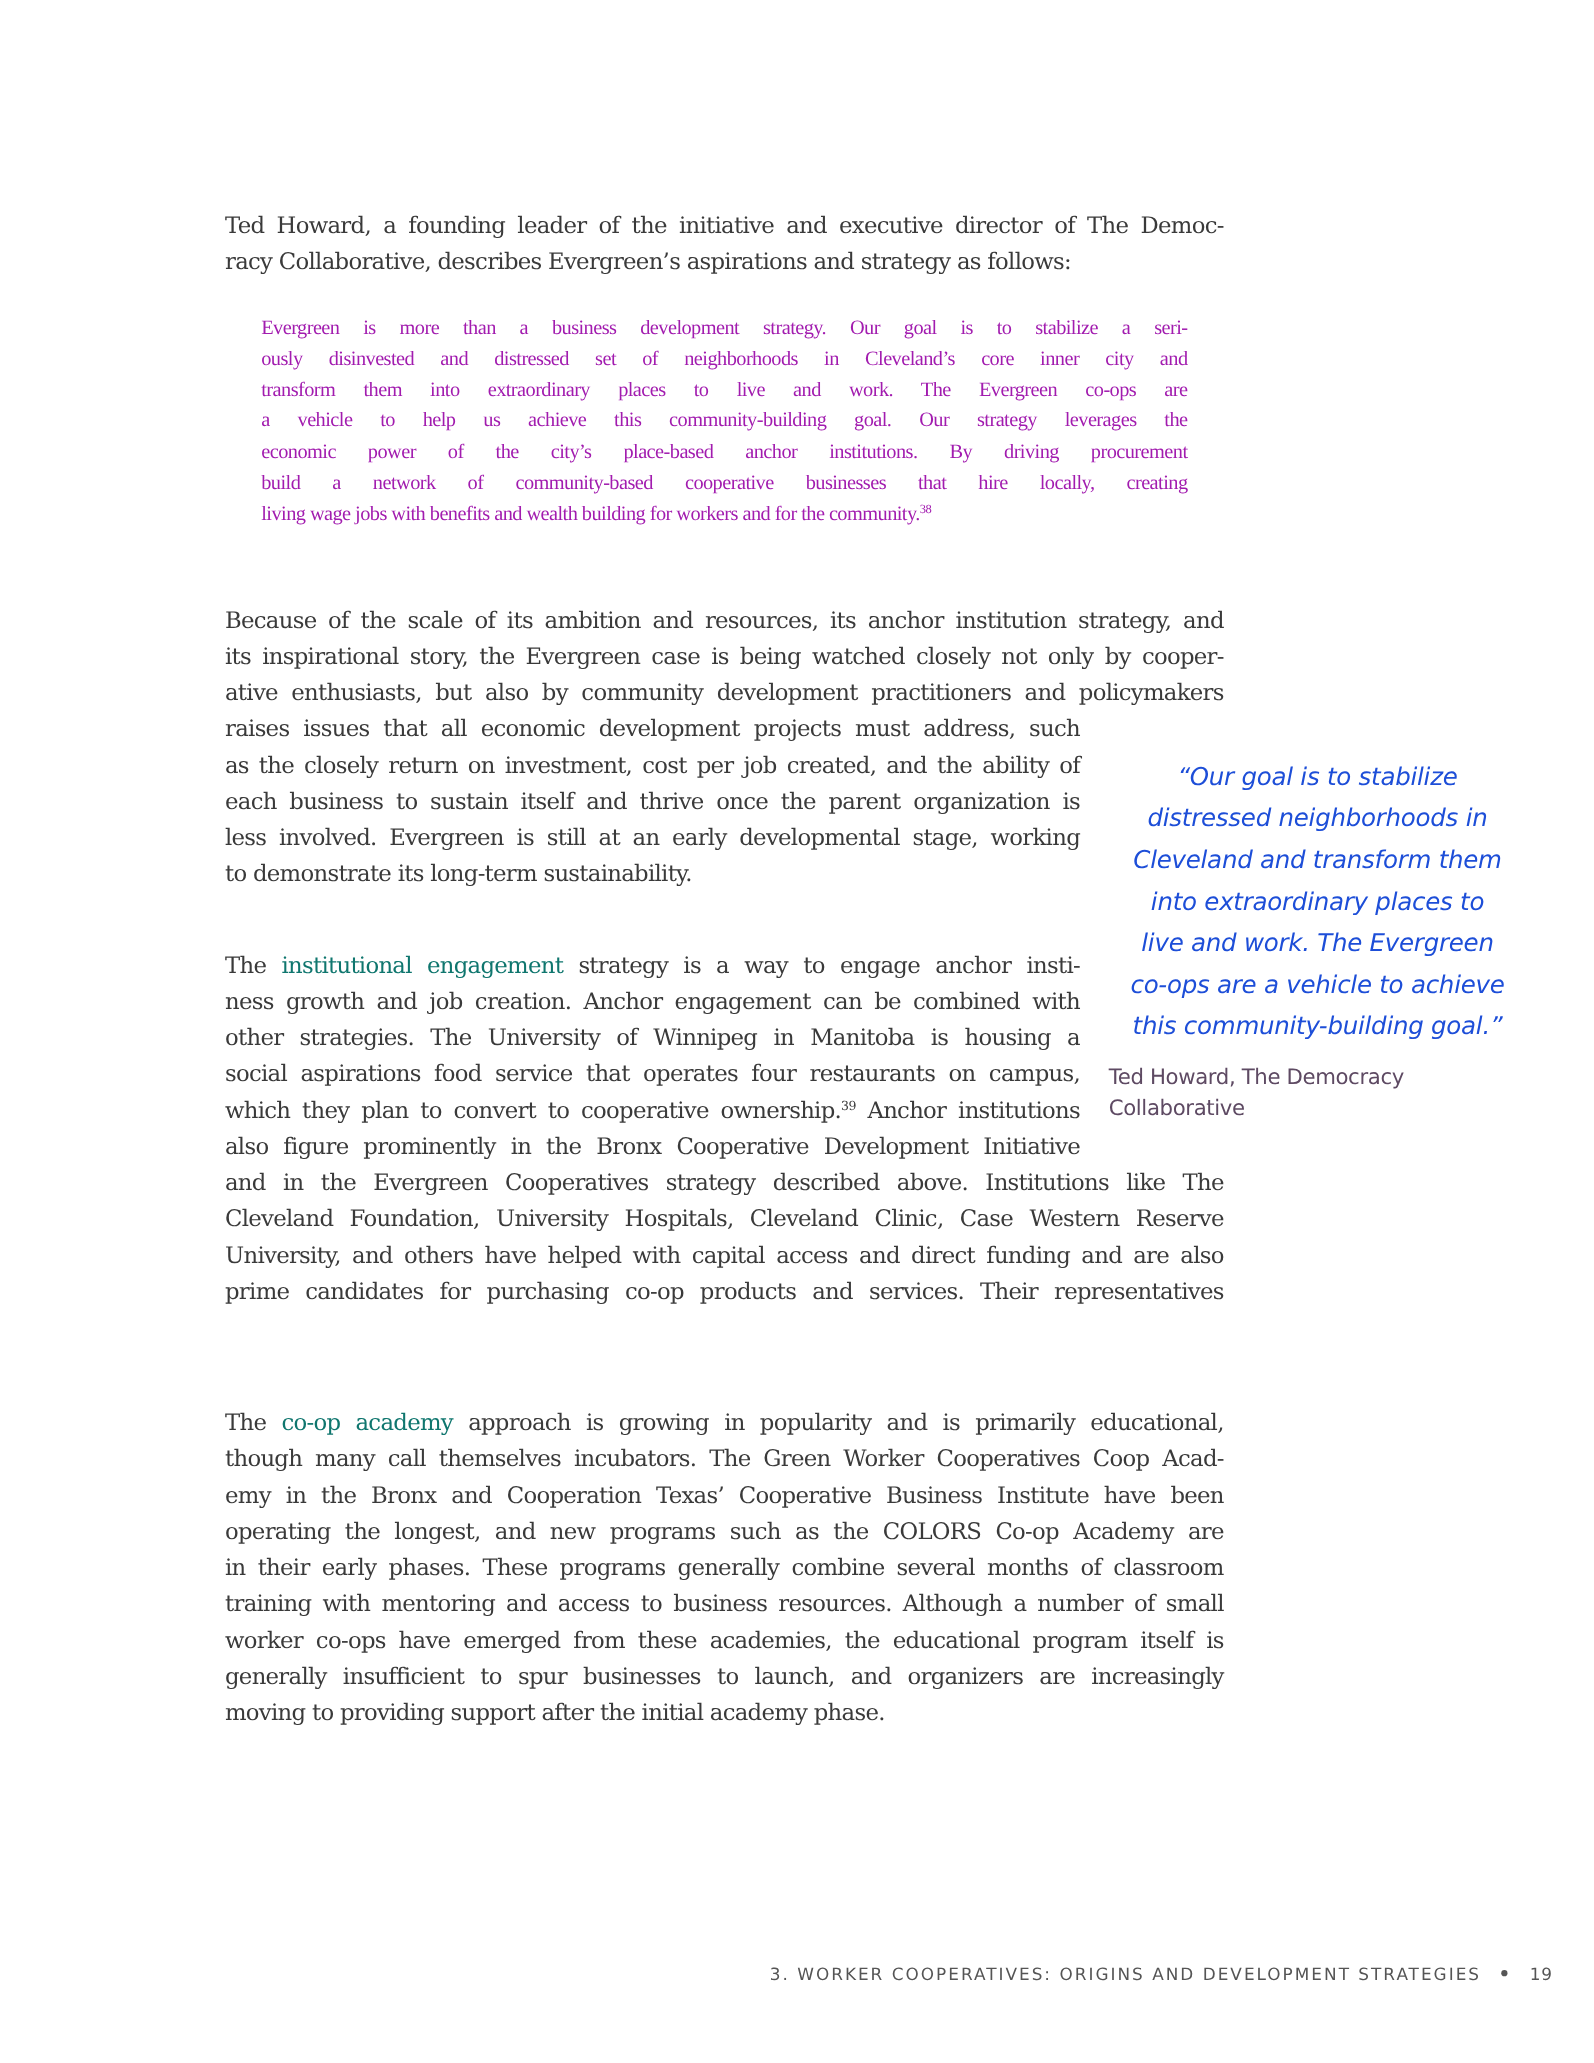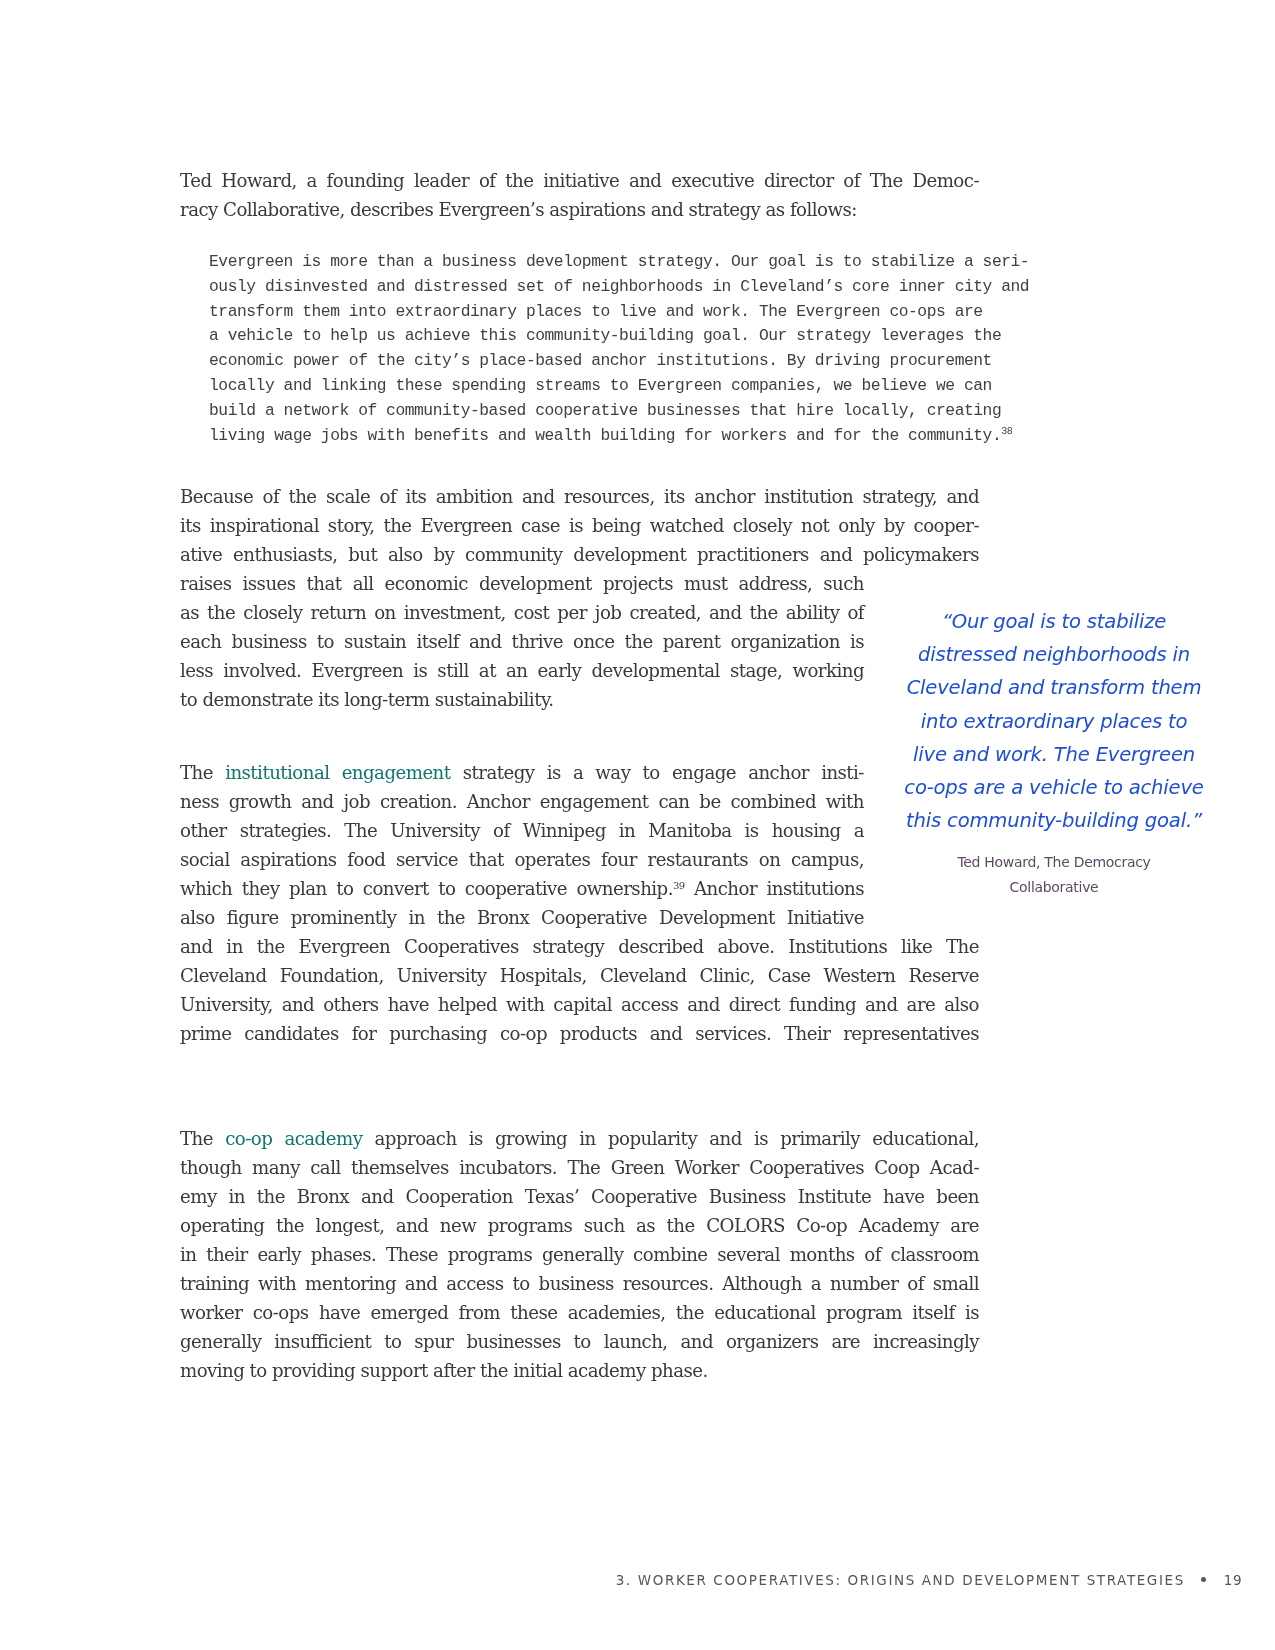--- a/index.html
+++ b/index.html
@@ -4,31 +4,31 @@
 <style>
   html, body { margin:0; padding:0; background:#ffffff; }
   body { width:1275px; height:1650px; position:relative; overflow:hidden; }
   .page { position:absolute; left:0; top:0; width:1275px; height:1650px;margin-left:29px; }
   .para { position:absolute; left:151px; color:#3a3a3a;
           font-family:"DejaVu Serif", serif; font-size:18.2px; letter-spacing:-0.55px; }
   .line { display:block; height:29px; line-height:29px; white-space:nowrap; }
   .just { text-align:justify; text-align-last:justify; }
   .wide { width:799px; }
   .narrow { width:684px; }
-  .bq { position:absolute; left:180px; width:741px; color:#404040;
-        font-family:Liberation Mono, monospace; font-size:16.3px; letter-spacing:-0.45px; }
+  .bq { position:absolute; left:180px; width:741px; color:#a21caf;
+        font-family:Liberation Serif, serif; font-size:16.3px; letter-spacing:-0.45px; }
   .bq .line { height:24.8px; line-height:24.8px; }
   b { font-weight:normal; color:#0f766e; }
   sup { font-size:10px; line-height:0; vertical-align:6px; }
   .pull { position:absolute; left:858px; width:334px; text-align:center;
           font-family:"DejaVu Sans", sans-serif; font-style:italic; color:#1d4ed8;
           font-size:19.6px; letter-spacing:-0.2px; }
   .pull .line { height:33.2px; line-height:33.2px; }
-  .attrib { position:absolute; left:858px; width:334px; text-align:center;
-            font-family:"DejaVu Sans", sans-serif; color:#5e4a63; font-size:14px; letter-spacing:-0.3px; }
+  .attrib { position:absolute; left:858px; width:334px; text-align:left;
+            font-family:"DejaVu Sans", sans-serif; color:#5e4a63; font-size:17px; letter-spacing:-0.3px; }
   .attrib .line { height:25px; line-height:25px; }
   .footer { position:absolute; top:1568px; right:62px; height:24px; line-height:24px;
             font-family:"DejaVu Sans", sans-serif; color:#555; font-size:13.5px; letter-spacing:1.6px; white-space:nowrap; }
   .footer .dot { display:inline-block; width:5px; height:5px; background:#555; border-radius:50%;
                  margin:0 18px 3px 16px; vertical-align:middle; }
   .footer .pg { letter-spacing:0.5px; }
 </style>
 </head>
 <body>
 
@@ -38,21 +38,20 @@
     <span class="line just wide">Ted Howard, a founding leader of the initiative and executive director of The Democ-</span>
     <span class="line wide">racy Collaborative, describes Evergreen’s aspirations and strategy as follows:</span>
   </div>
 
   <div class="bq" style="top:250px;">
     <span class="line just">Evergreen is more than a business development strategy. Our goal is to stabilize a seri-</span>
     <span class="line just">ously disinvested and distressed set of neighborhoods in Cleveland’s core inner city and</span>
     <span class="line just">transform them into extraordinary places to live and work. The Evergreen co-ops are</span>
     <span class="line just">a vehicle to help us achieve this community-building goal. Our strategy leverages the</span>
     <span class="line just">economic power of the city’s place-based anchor institutions. By driving procurement</span>
-    <span class="line just">locally and linking these spending streams to Evergreen companies, we believe we can</span>
     <span class="line just">build a network of community-based cooperative businesses that hire locally, creating</span>
     <span class="line"><span>living wage jobs with benefits and wealth building for workers and for the community.</span><sup>38</sup></span>
   </div>
 
   <div class="para" style="top:482px;">
     <span class="line just wide">Because of the scale of its ambition and resources, its anchor institution strategy, and</span>
     <span class="line just wide">its inspirational story, the Evergreen case is being watched closely not only by cooper-</span>
     <span class="line just wide">ative enthusiasts, but also by community development practitioners and policymakers</span>
     <span class="line just narrow">raises issues that all economic development projects must address, such</span>
     <span class="line just narrow">as the closely return on investment, cost per job created, and the ability of</span>

